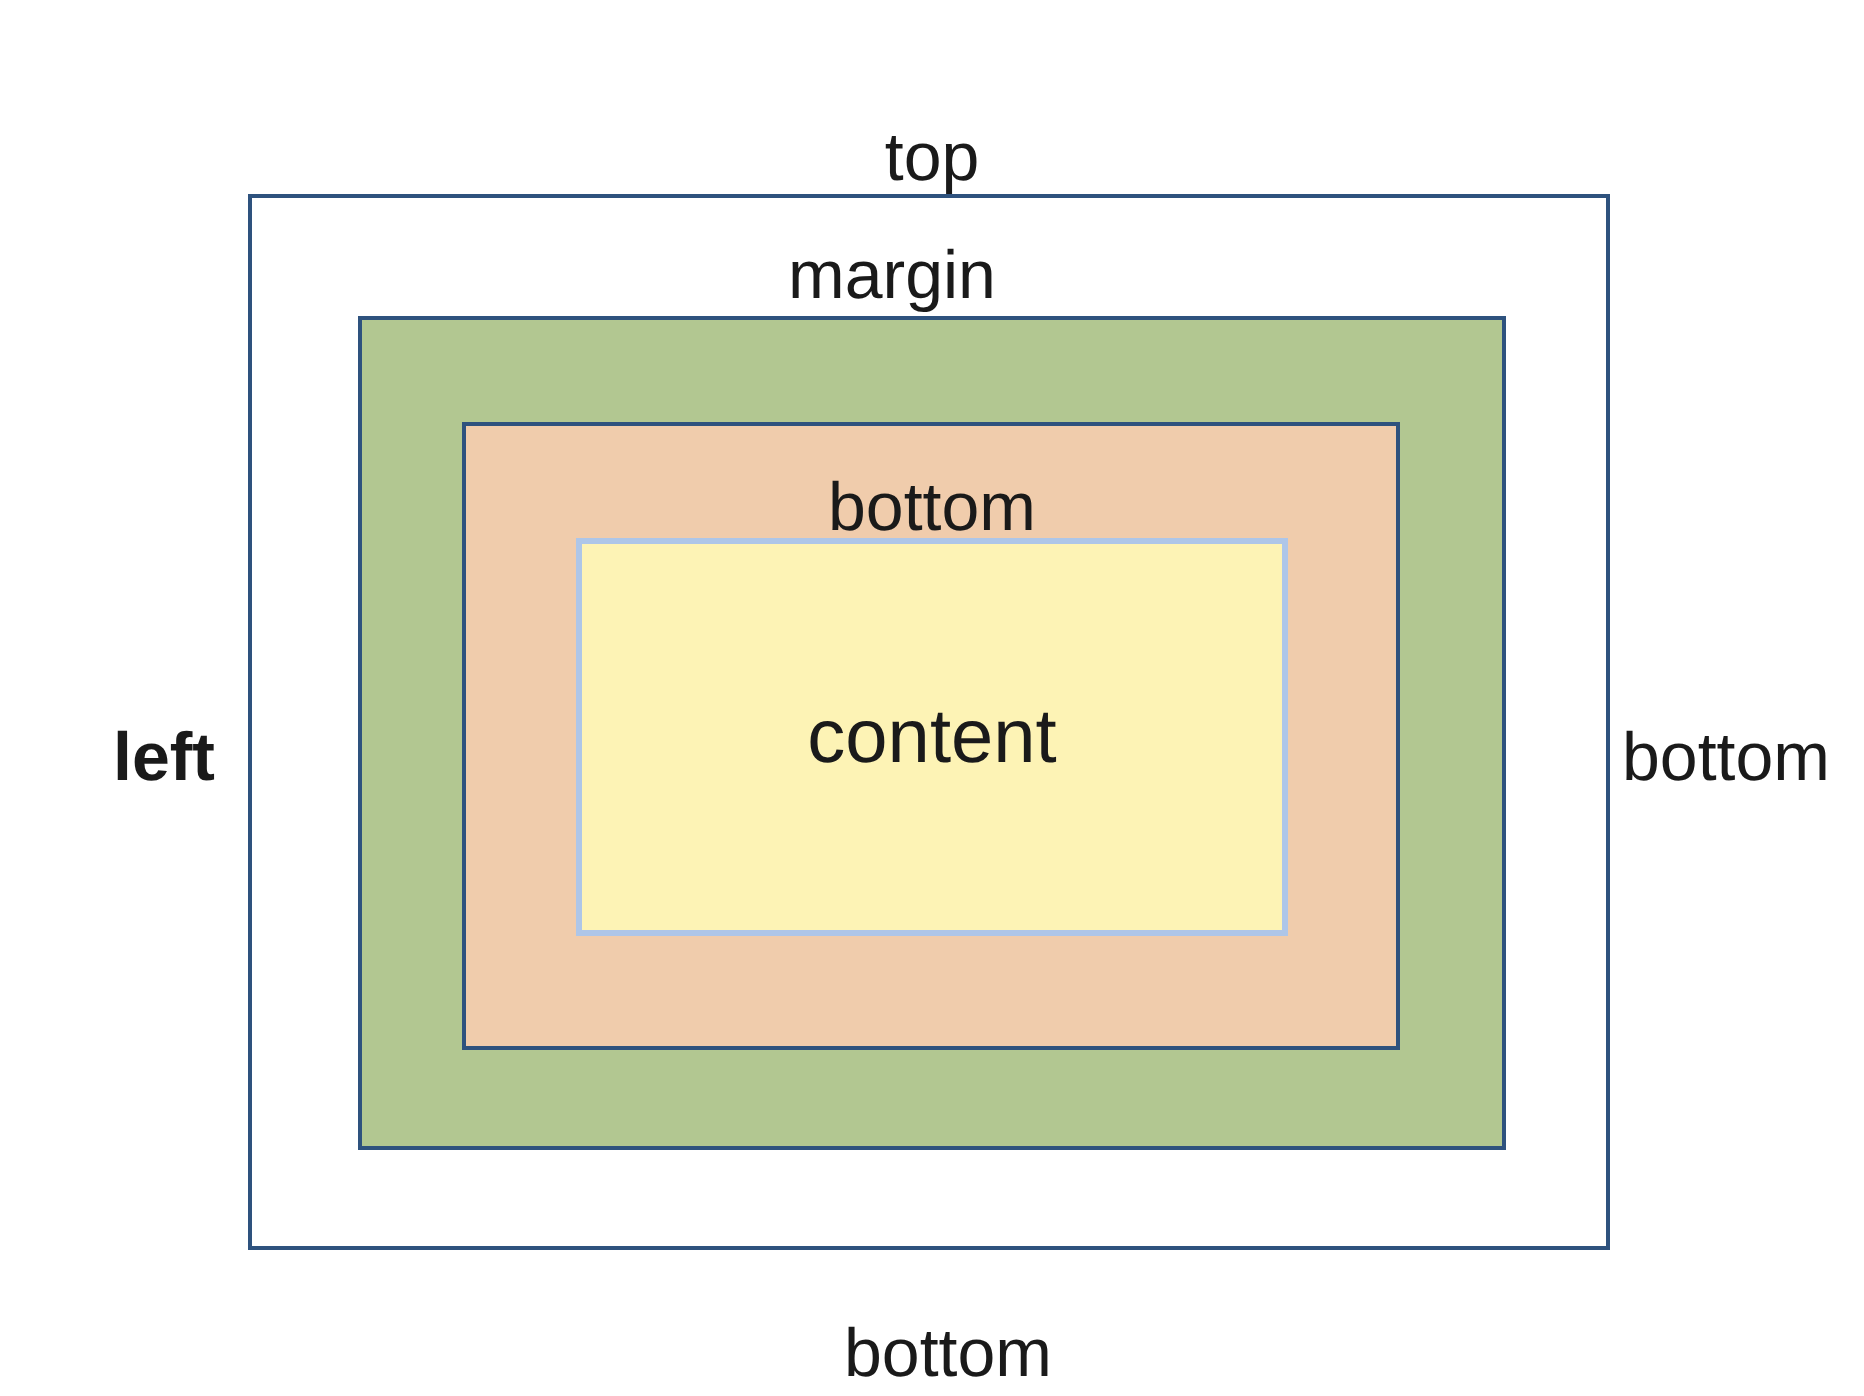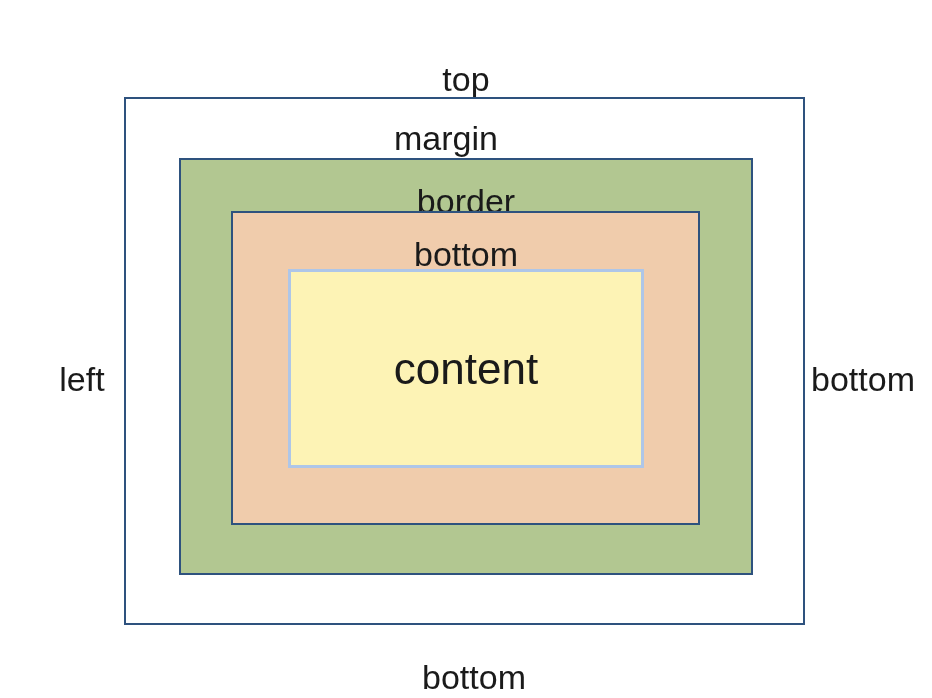--- a/index.html
+++ b/index.html
@@ -59,27 +59,27 @@
     font-size: 34px;
     line-height: 34px;
     white-space: nowrap;
     transform: translateX(-50%);
     color: var(--text-color);
   }
   .label-top     { left: 442px; top: 26px; }
   .label-margin  { left: 422px; top: 85px; }
   .label-border  { left: 442px; top: 148px; }
   .label-padding { left: 442px; top: 201px; }
-  .label-left    { left: 58px;  top: 326px; }
+  .label-left    { left: 58px;  top: 326px; font-weight: bold; }
   .label-right   { left: 839px; top: 326px; }
   .label-bottom  { left: 450px; top: 624px; }
   .label-content {
     position: static;
     transform: none;
-    font-size: 44px;
+    font-size: 38px;
     line-height: 34px;
   }
 </style>
 </head>
 <body>
 
 <div class="canvas">
 
   <div class="label label-top">top</div>
 
@@ -88,21 +88,20 @@
   <div class="label label-right">bottom</div>
 
   <div class="label label-bottom">bottom</div>
 
   <div class="box margin-box"></div>
 
   <div class="label label-margin">margin</div>
 
   <div class="box border-box"></div>
 
-  <div class="label label-border">border</div>
 
   <div class="box padding-box"></div>
 
   <div class="label label-padding">bottom</div>
 
   <div class="box content-box">
     <span class="label-content">content</span>
   </div>
 
 </div>

